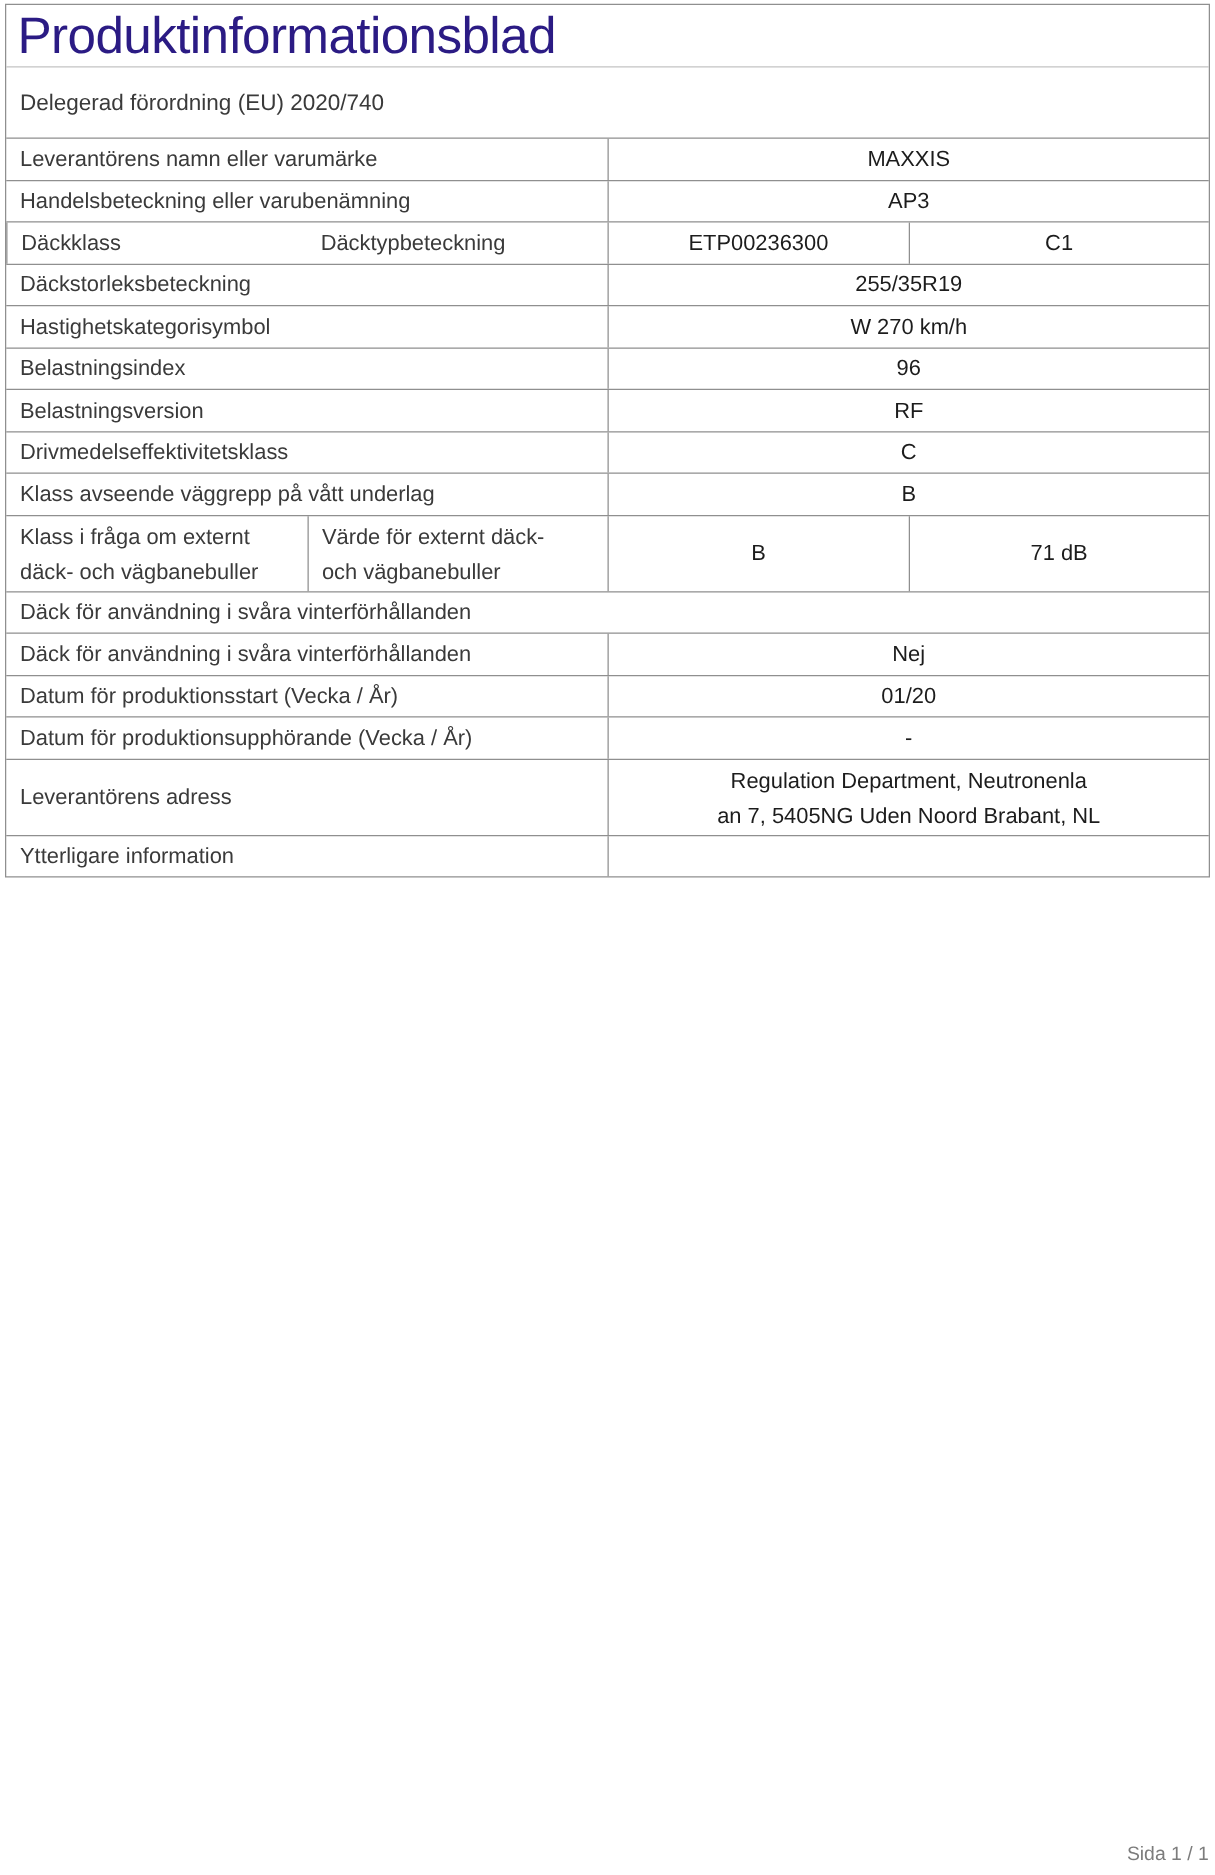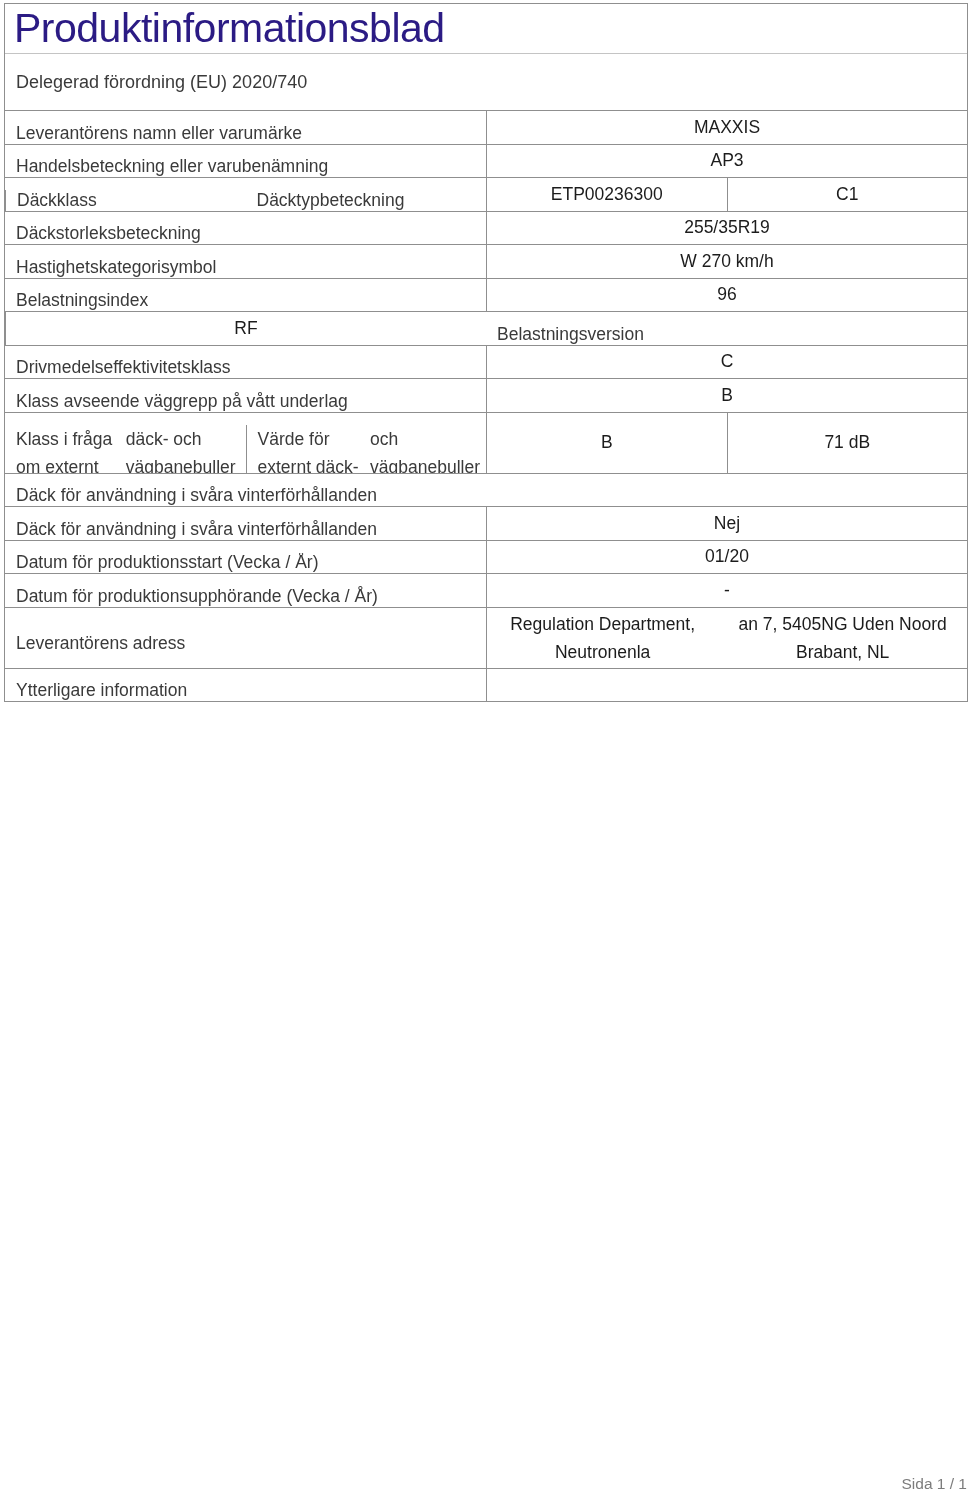--- a/index.html
+++ b/index.html
@@ -49,31 +49,30 @@
     display: flex;
     align-items: center;
     overflow: hidden;
   }
   .cell.label {
     justify-content: flex-start;
     padding-left: 11px;
     padding-right: 6px;
     font-size: 17.5px;
     color: var(--label, #3a3a3a);
-    margin-top: 12px;
   }
   .cell.value {
     justify-content: center;
     text-align: center;
     font-size: 17.5px;
     font-weight: normal;
     color: var(--value, #1c1c1c);
   }
   .cell.multiline {
-    flex-direction: row;
+    flex-direction: column;
     justify-content: center;
     align-items: flex-start;
     line-height: 28px;
   }
   .cell.value.multiline { align-items: center; }
   .w50 { width: 50%; }
   .w25 { width: 25%; }
   .vl { border-left: 1.5px solid var(--border, #8f8f8f); }
   .footer {
     position: absolute;
@@ -119,22 +118,22 @@
     <div class="cell label w50">Hastighetskategorisymbol</div>
     <div class="cell value w50 vl">W 270 km/h</div>
   </div>
 
   <div class="row single">
     <div class="cell label w50">Belastningsindex</div>
     <div class="cell value w50 vl">96</div>
   </div>
 
   <div class="row single">
+    <div class="cell label w50">Belastningsversion</div>
     <div class="cell value w50 vl">RF</div>
-    <div class="cell label w50">Belastningsversion</div>
   </div>
 
   <div class="row single">
     <div class="cell label w50">Drivmedelseffektivitetsklass</div>
     <div class="cell value w50 vl">C</div>
   </div>
 
   <div class="row single">
     <div class="cell label w50">Klass avseende väggrepp på vått underlag</div>
     <div class="cell value w50 vl">B</div>

